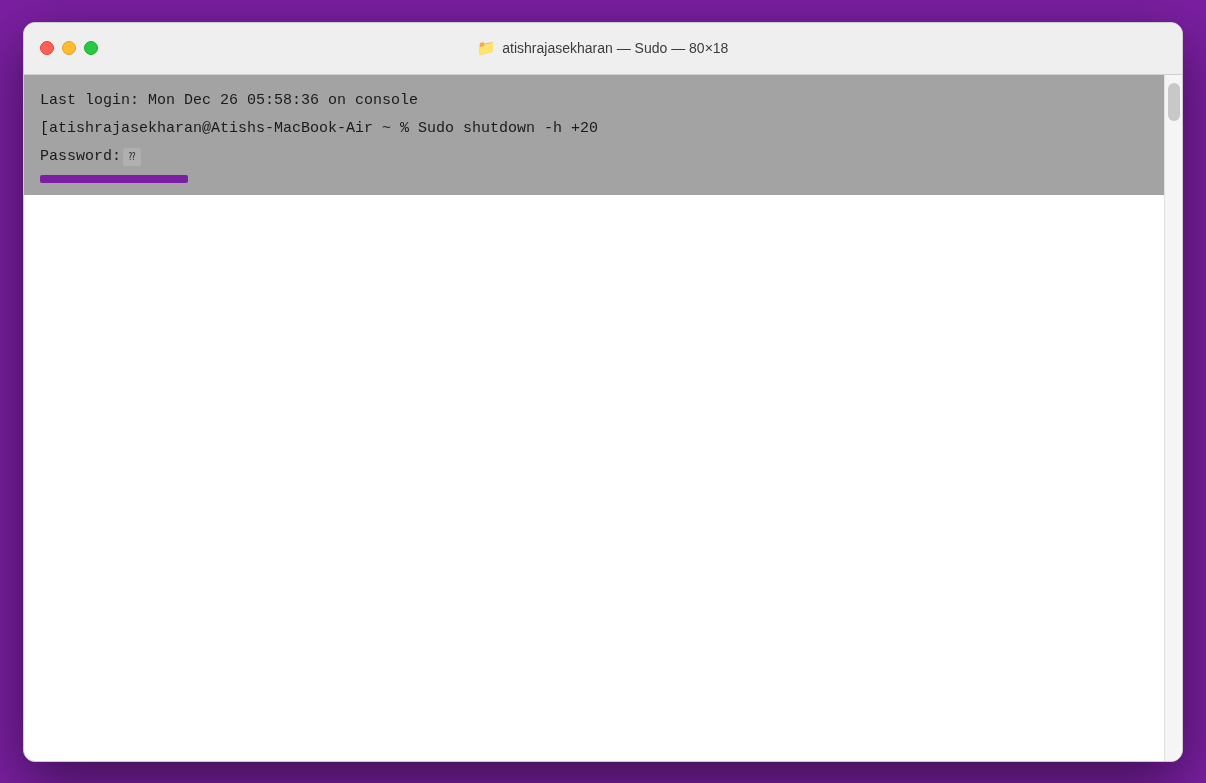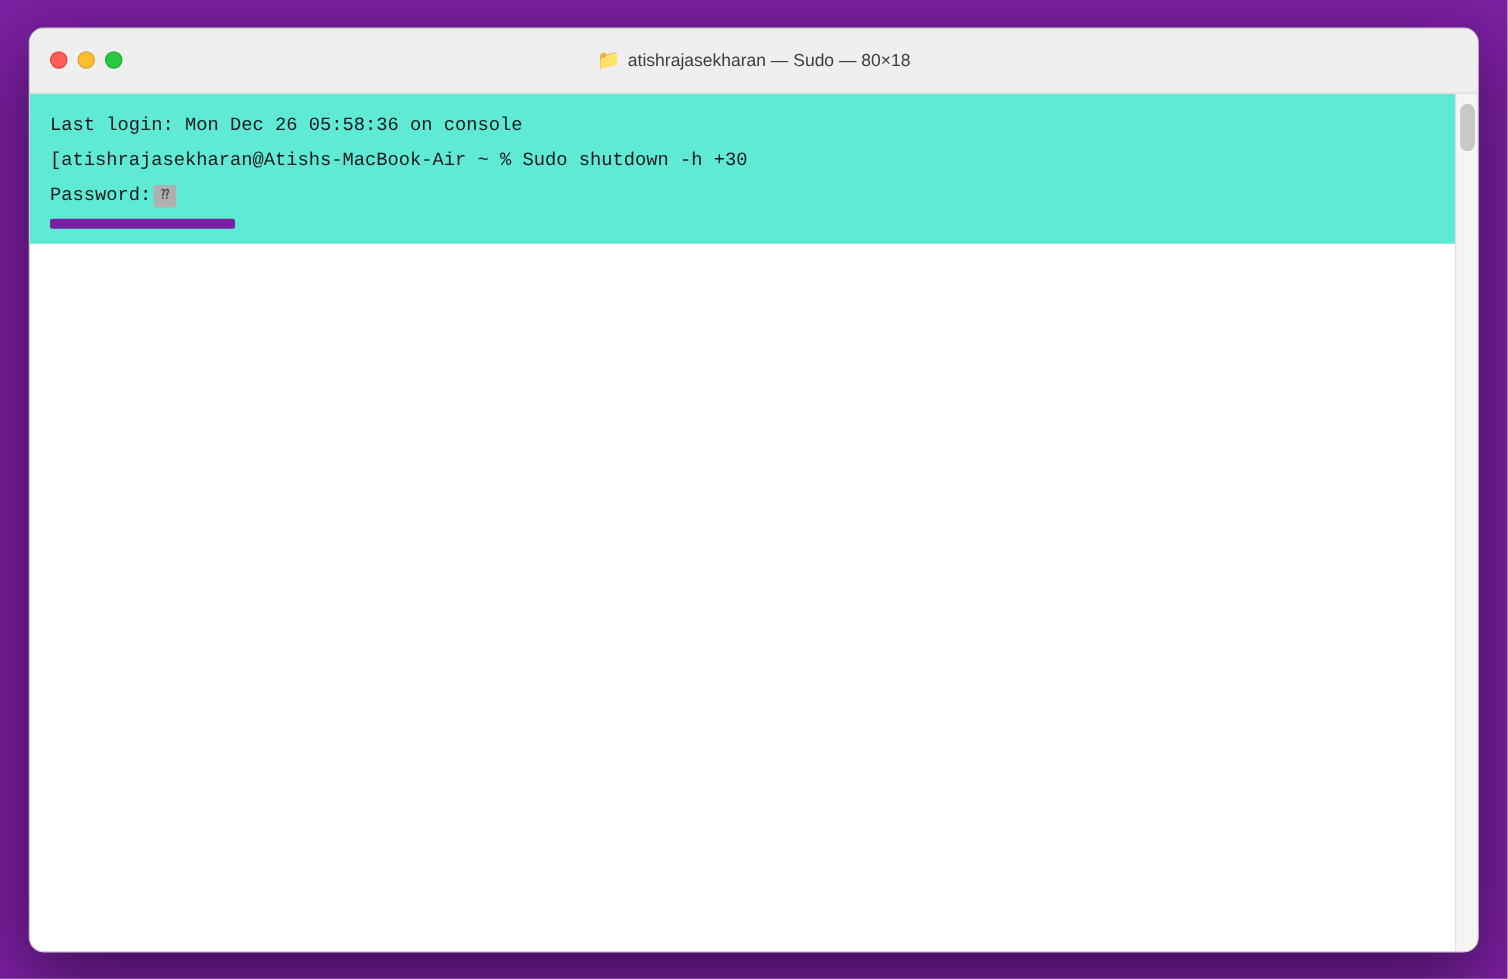--- a/index.html
+++ b/index.html
@@ -80,21 +80,21 @@
       align-items: center;
       gap: 6px;
     }
 
     .folder-icon {
       font-size: 15px;
     }
 
     .terminal-body {
       flex: 1;
-      background: #5eead4;
+      background: #a3a3a3;
       padding: 12px 16px;
       position: relative;
       overflow: hidden;
     }
 
     .terminal-content {
       padding-right: 20px;
     }
 
     .terminal-line {
@@ -172,21 +172,21 @@
     <div class="title-text">
       <span class="folder-icon">📁</span>
       <span>atishrajasekharan — Sudo — 80×18</span>
     </div>
   </div>
 
   <div style="position:relative; flex:1; overflow:hidden;">
     <div class="terminal-body">
       <div class="terminal-content">
         <div class="terminal-line">Last login: Mon Dec 26 05:58:36 on console</div>
-        <div class="terminal-line">[atishrajasekharan@Atishs-MacBook-Air ~ % Sudo shutdown -h +30</div>
+        <div class="terminal-line">[atishrajasekharan@Atishs-MacBook-Air ~ % Sudo shutdown -h +20</div>
         <div class="password-line">
           <span>Password:</span>
           <span class="password-icon">⁇</span>
         </div>
         <div class="password-input-bar"></div>
       </div>
     </div>
 
     <div class="scrollbar-container">
       <div class="scrollbar-grip"></div>

